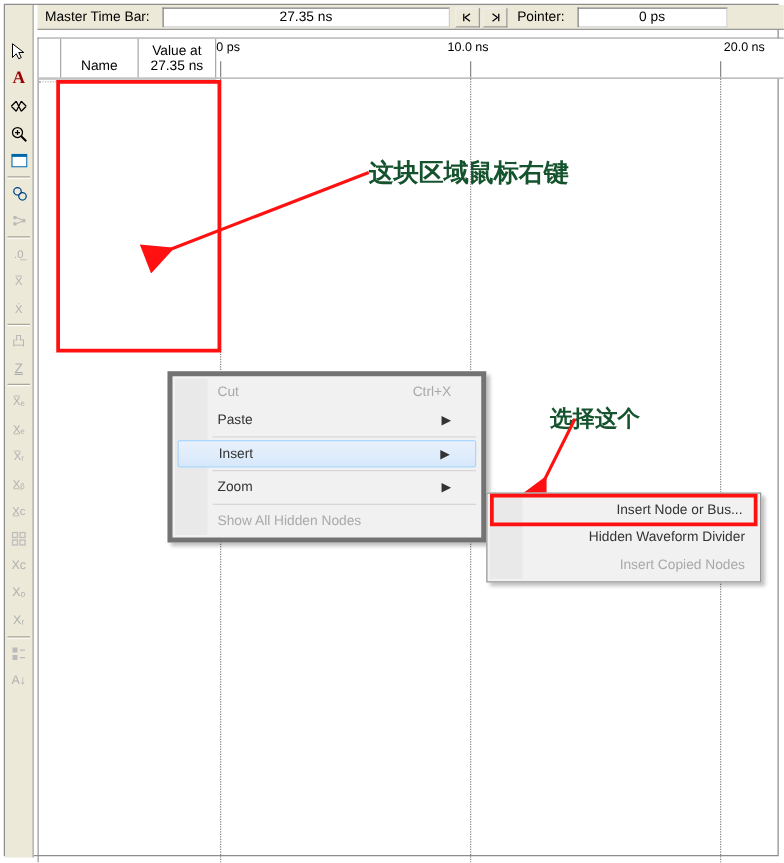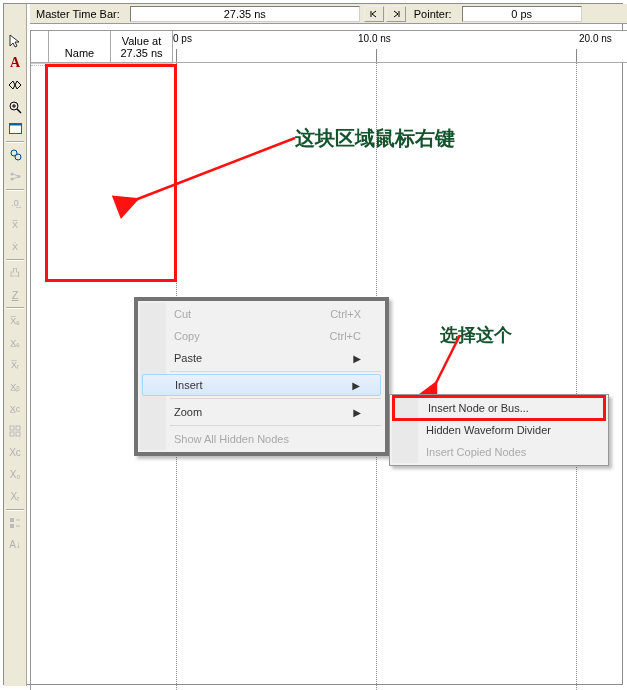--- a/index.html
+++ b/index.html
@@ -181,20 +181,21 @@
     position: absolute;
     left: 2px; top: 2px; bottom: 2px;
     width: 26px;
     background: #e9e9e9;
   }
   .sub-item {
     position: relative;
     padding: 5px 10px 5px 34px;
     color: #333;
     height: 22px;
+    text-align: right;
   }
   .sub-item.disabled { color: #a9a9a9; }
   .sub-item.boxed {
     outline: 3px solid #f11;
     outline-offset: -1px;
     margin: 0 2px;
   }
   
   .red-box {
     position: absolute;
@@ -359,24 +360,20 @@
     </defs>
   <line x1="40" y1="5" x2="15" y2="55" stroke="#f11" stroke-width="2.5" marker-end="url(#ah2)"></line>
 </svg>
 
 <div class="ctxmenu" style="left:134px; top:297px;">
   <div class="ctx-gutter"></div>
   <div class="ctx-item disabled">
     <span>Cut</span>
     <span>Ctrl+X</span>
   </div>
-  <div class="ctx-item disabled">
-    <span>Copy</span>
-    <span>Ctrl+C</span>
-  </div>
   <div class="ctx-item">
     <span>Paste</span>
     <span class="ctx-arrow">▶</span>
   </div>
   <div class="ctx-sep"></div>
   <div class="ctx-item hl">
     <span>Insert</span>
     <span class="ctx-arrow">▶</span>
   </div>
   <div class="ctx-sep"></div>

